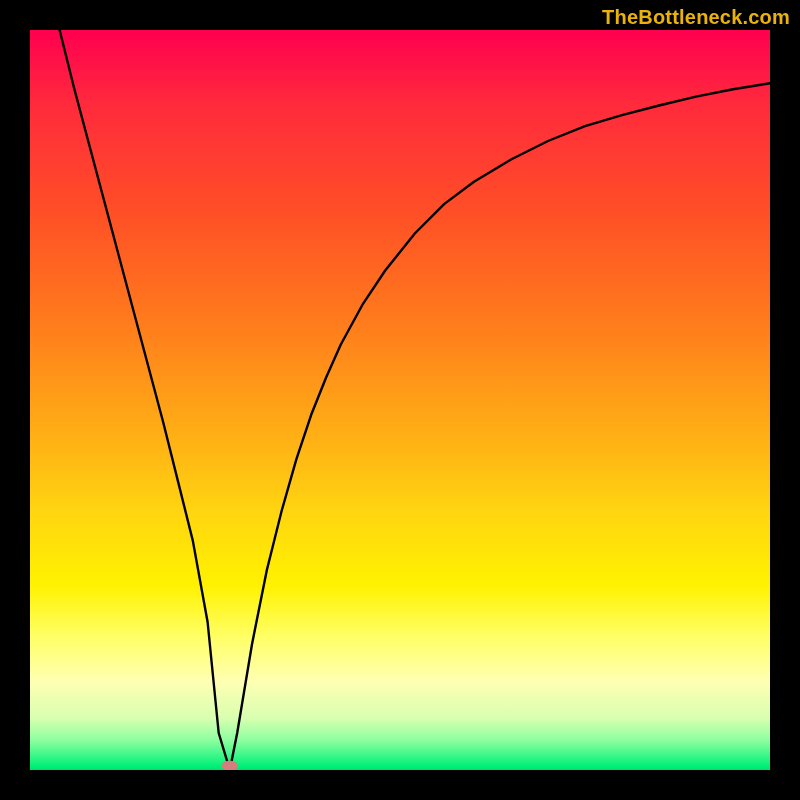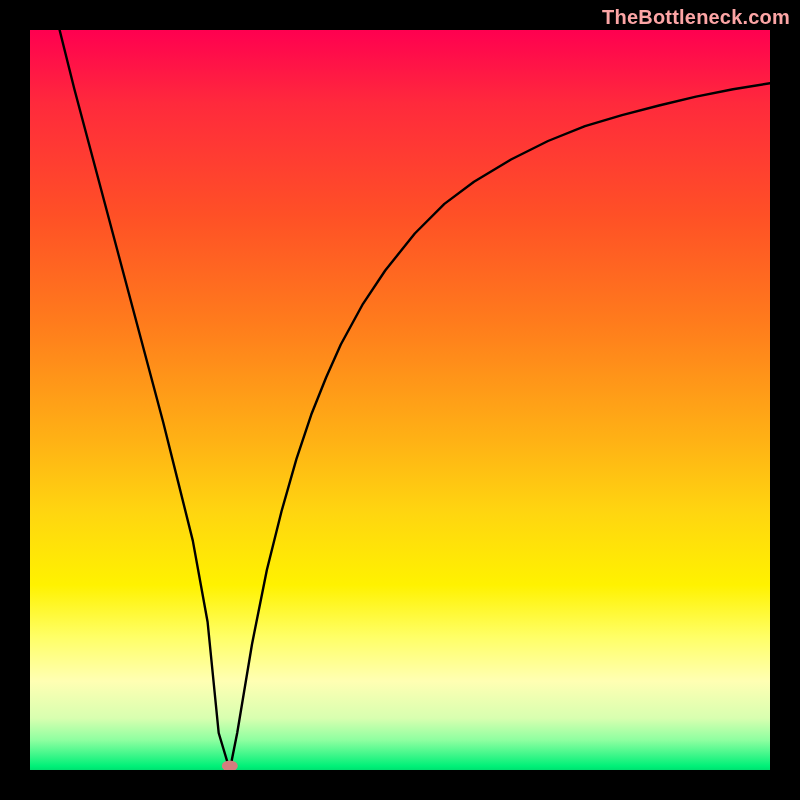--- a/index.html
+++ b/index.html
@@ -31,21 +31,21 @@
       #d8ffb0 93%,
       #8dffa0 96%,
       #00f078 99.5%,
       #00e070 100%
     );
   }
   .watermark {
     position: absolute;
     top: 6px;
     right: 10px;
-    color: #fca5a5;
+    color: #eab308;
     font-size: 20px;
     font-weight: 600;
     letter-spacing: 0.2px;
     font-family: Arial, Helvetica, sans-serif;
   }
   svg.curve {
     position: absolute;
     left: 0; top: 0;
     width: 740px; height: 740px;
   }

